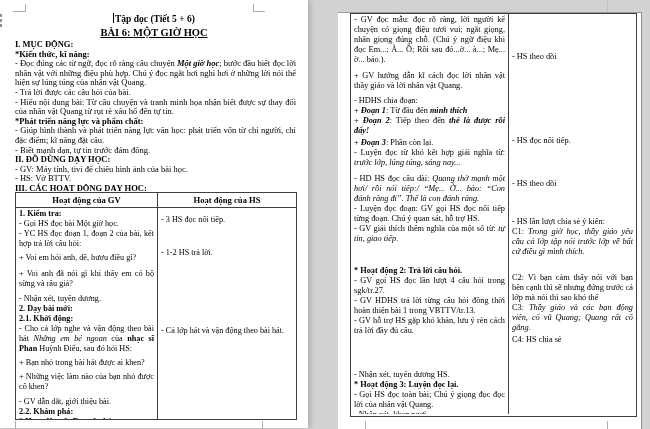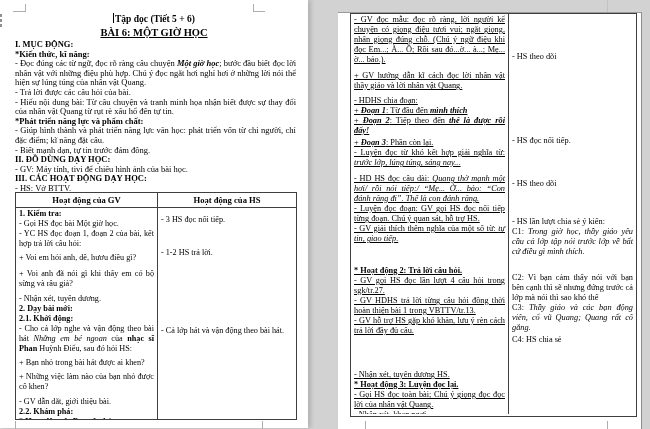--- a/index.html
+++ b/index.html
@@ -22,21 +22,21 @@
   .th{text-align:center;font-weight:bold;font-size:8.6px;line-height:14px;}
   #ltbl .th.thgv{width:141px;border-right:1px solid #3f3f3f;}
   #ltbl .th.ths{flex:1;}
   .trb{display:flex;}
   #ltbl .trb{height:211px;}
   .td{padding:1px 3px;font-size:8.2px;line-height:10px;overflow:hidden;}
   #ltbl .tdgv{width:135px;border-right:1px solid #3f3f3f;}
   #ltbl .tdhs{flex:1;}
   #rtbl{left:12px;top:0;width:285px;height:402px;}
   #rtbl .trb{height:400px;}
-  #rtbl .tdgv{width:151px;border-right:1px solid #3f3f3f;text-decoration:underline;}
+  #rtbl .tdgv{width:151px;border-right:1px solid #3f3f3f;}
   #rtbl .tdhs{flex:1;}
   #rtbl .td{font-size:8.3px;}
   .mark{position:absolute;background:#aeaeae;}
   .dot{position:absolute;width:2px;height:3px;background:#8f8f8f;}
 </style>
 </head>
 <body>
 
 <div id="canvas">
 
@@ -48,22 +48,22 @@
         <div class="para"><span class="b">I. MỤC ĐỘNG:</span></div>
         <div class="para"><span class="b">*Kiến thức, kĩ năng:</span></div>
         <div class="para"><span>- Đọc đúng các từ ngữ, đọc rõ ràng câu chuyện </span><span class="b i">Một giờ học</span><span>; bước đầu biết đọc lời nhân vật với những điệu phù hợp. Chú ý đọc ngắt hơi nghỉ hơi ở những lời nói thể hiện sự lúng túng của nhân vật Quang.</span></div>
         <div class="para"><span>- Trả lời được các câu hỏi của bài.</span></div>
         <div class="para"><span>- Hiểu nội dung bài: Từ câu chuyện và tranh minh họa nhận biết được sự thay đổi của nhân vật Quang từ rụt rè xấu hổ đến tự tin.</span></div>
         <div class="para"><span class="b">*Phát triển năng lực và phẩm chất:</span></div>
         <div class="para"><span>- Giúp hình thành và phát triển năng lực văn học: phát triển vốn từ chỉ người, chỉ đặc điểm; kĩ năng đặt câu.</span></div>
         <div class="para"><span>- Biết mạnh dạn, tự tin trước đám đông.</span></div>
         <div class="para"><span class="b">II. ĐỒ DÙNG DẠY HỌC:</span></div>
         <div class="para"><span>- GV: Máy tính, tivi để chiếu hình ảnh của bài học.</span></div>
+        <div class="para"><span>- HS: Vở BTTV.</span></div>
         <div class="para"><span class="b">III. CÁC HOẠT ĐỘNG DẠY HỌC:</span></div>
-        <div class="para"><span>- HS: Vở BTTV.</span></div>
       </div>
 
     <div class="tbl" id="ltbl">
       <div class="trh">
         <div class="th thgv">Hoạt động của GV</div>
         <div class="th ths">Hoạt động của HS</div>
       </div>
       <div class="trb">
         <div class="td tdgv">
             <div class="para"><span class="b">1. Kiểm tra:</span></div>

